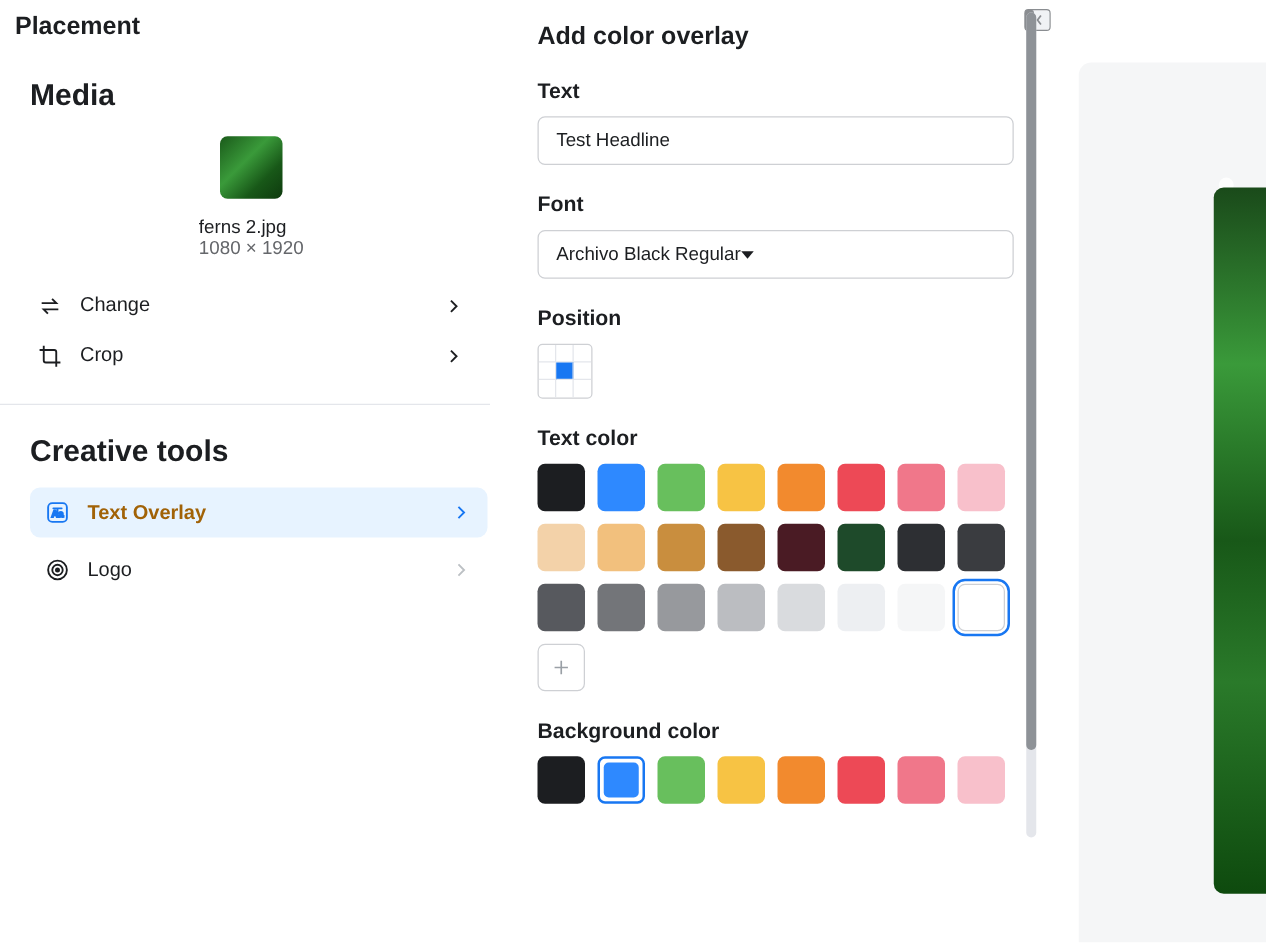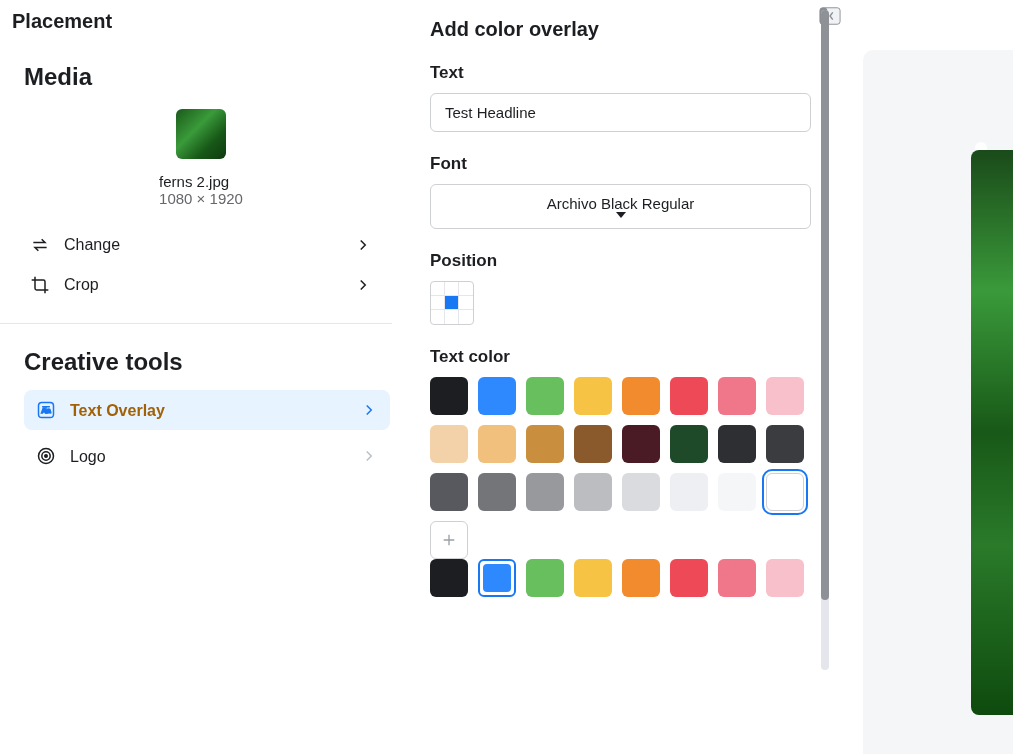--- a/index.html
+++ b/index.html
@@ -108,21 +108,20 @@
       font-size: 15px;
       color: #1c1e21;
       background: #fff;
       outline: none;
     }
     .select-box {
       display: flex;
       align-items: center;
       justify-content: flex-start;
       cursor: pointer;
-      flex-direction: column;
     }
     .caret-down { width: 0; height: 0; border-left: 5px solid transparent; border-right: 5px solid transparent; border-top: 6px solid #1c1e21; }
 
     .position-grid {
       display: grid;
       grid-template-columns: repeat(3, 14px);
       grid-template-rows: repeat(3, 14px);
       border: 1px solid #ced0d4;
       border-radius: 4px;
       width: 44px;
@@ -362,20 +361,21 @@
         <div class="swatch" style="background: rgb(237, 239, 242);"></div>
         <div class="swatch" style="background: rgb(245, 246, 247);"></div>
         <div class="swatch selected" style="background: rgb(255, 255, 255); border: 1px solid rgb(206, 208, 212);"></div>
         <div class="add-swatch">
           <svg width="16" height="16" viewBox="0 0 24 24" fill="none" stroke="#9aa0a6" stroke-width="2">
             <path d="M12 4v16M4 12h16"></path>
           </svg>
         </div>
       </div>
 
+    <div class="field-label">Background color</div>
     <div class="swatch-grid" id="bg-color-grid">
         <div class="swatch" style="background: rgb(28, 30, 33);"></div>
         <div class="swatch selected-inner" style="--c: #2e89ff;"></div>
         <div class="swatch" style="background: rgb(104, 191, 93);"></div>
         <div class="swatch" style="background: rgb(247, 195, 68);"></div>
         <div class="swatch" style="background: rgb(242, 138, 46);"></div>
         <div class="swatch" style="background: rgb(237, 73, 86);"></div>
         <div class="swatch" style="background: rgb(240, 119, 138);"></div>
         <div class="swatch" style="background: rgb(248, 192, 203);"></div>
       </div>

